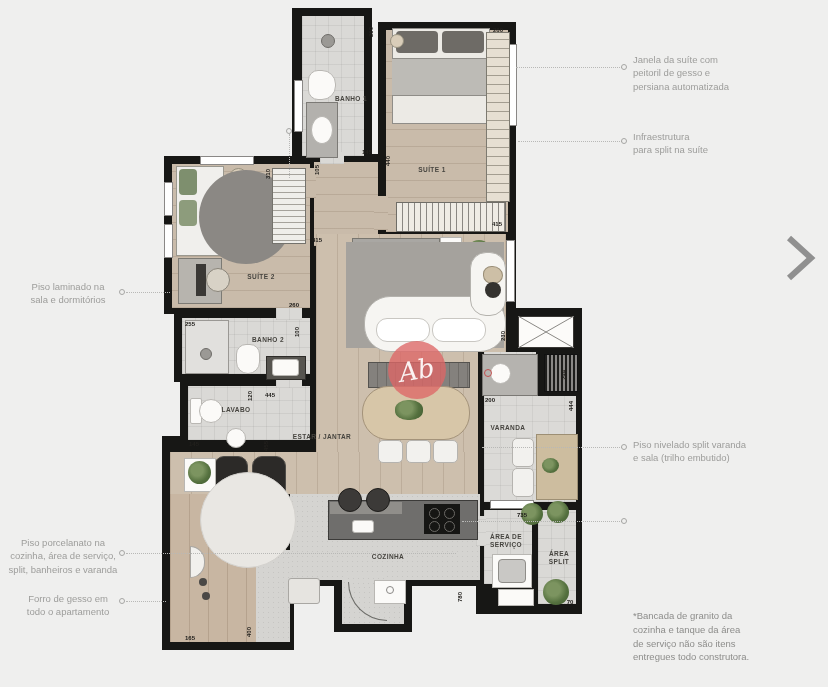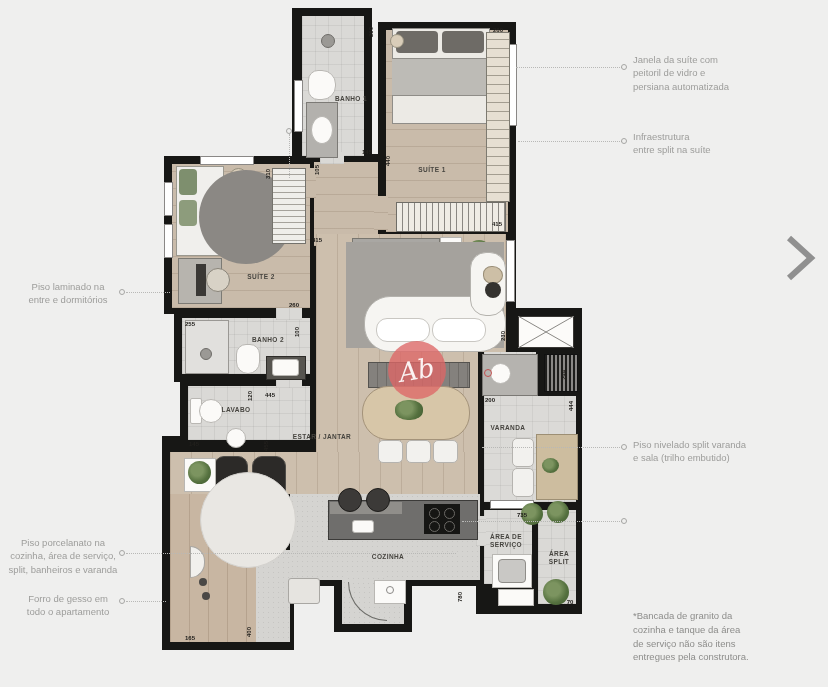--- a/index.html
+++ b/index.html
@@ -257,36 +257,36 @@
   <div class="dl" style="left:462px;top:521px;width:160px;"></div>
   <div class="mk" style="left:621px;top:518px;"></div>
 
   <div class="dl" style="left:126px;top:553px;width:330px;"></div>
   <div class="mk" style="left:119px;top:550px;"></div>
 
   <div class="dl" style="left:126px;top:601px;width:40px;"></div>
   <div class="mk" style="left:119px;top:598px;"></div>
 
   <div class="ann c" style="left:18px;top:280px;width:100px;">Piso laminado na
-entre e dormitórios</div>
+sala e dormitórios</div>
   <div class="ann c" style="left:18px;top:592px;width:100px;">Forro de gesso em
 todo o apartamento</div>
   <div class="ann c" style="left:8px;top:536px;width:110px;">Piso porcelanato na
 cozinha, área de serviço,
 split, banheiros e varanda</div>
 
   <div class="ann" style="left:633px;top:53px;width:170px;">Janela da suíte com
-peitoril de vidro e
+peitoril de gesso e
 persiana automatizada</div>
   <div class="ann" style="left:633px;top:130px;width:170px;">Infraestrutura
-entre split na suíte</div>
+para split na suíte</div>
   <div class="ann" style="left:633px;top:438px;width:180px;">Piso nivelado split varanda
 e sala (trilho embutido)</div>
   <div class="foot" style="left:633px;top:609px;width:180px;">*Bancada de granito da
 cozinha e tanque da área
 de serviço não são itens
-entregues pela construtora.</div>
+entregues todo construtora.</div>
 
   <svg class="next" style="left:783px;top:233px;" width="34" height="50" viewBox="0 0 34 50">
     <polyline points="6,5 28,25 6,45" fill="none" stroke="#909090" stroke-width="6"></polyline>
   </svg>
 
 </div>
 
 </body></html>

